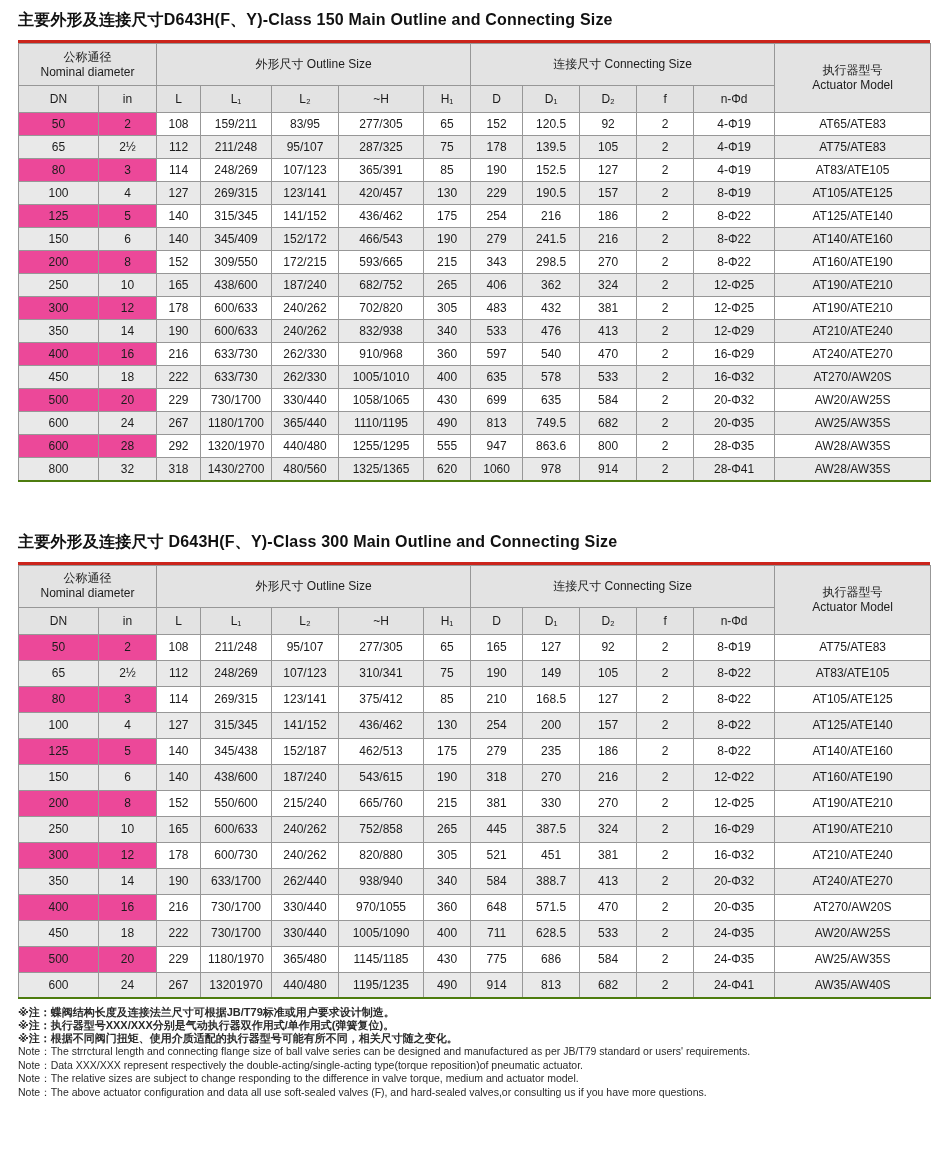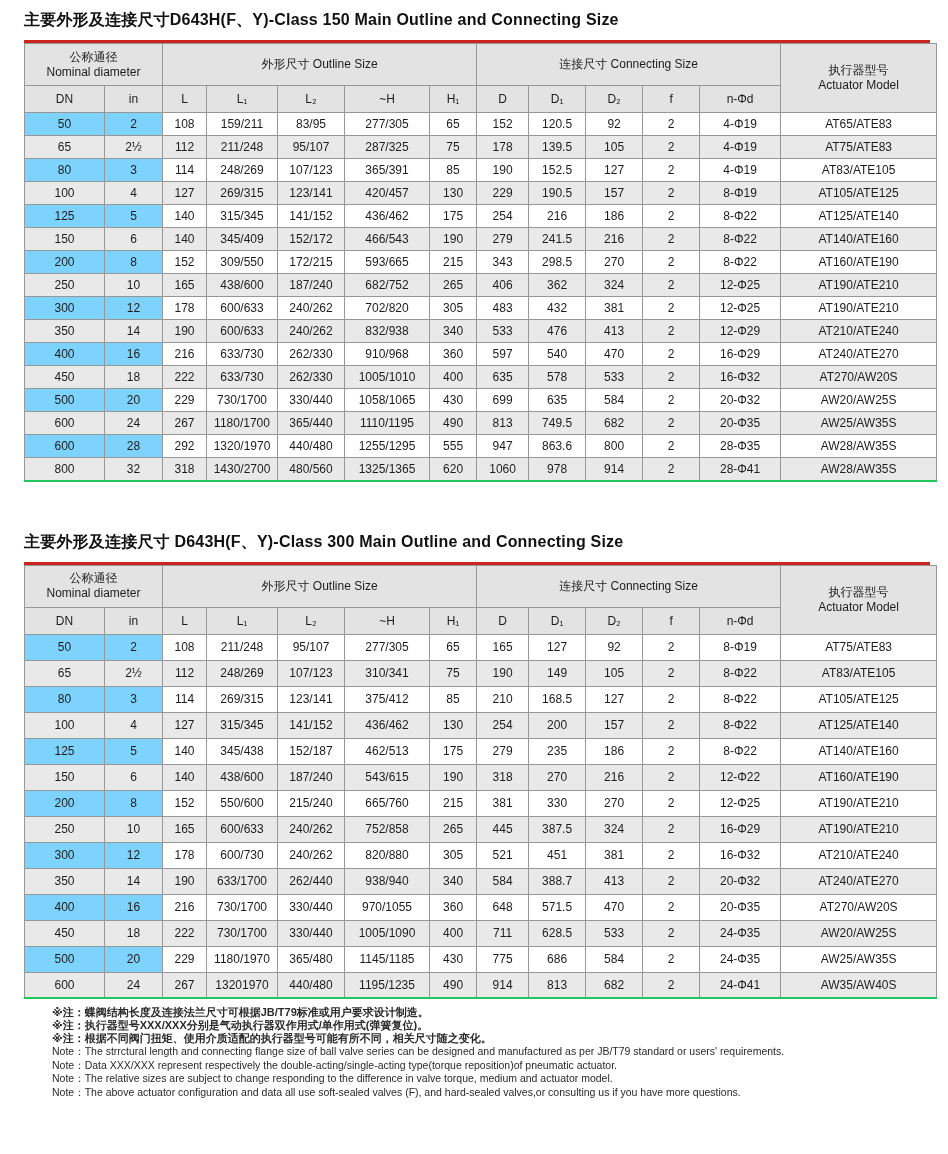--- a/index.html
+++ b/index.html
@@ -2,21 +2,21 @@
 <html><head>
 <meta charset="utf-8">
 <style>
   html, body { margin: 0; padding: 0; background: #ffffff; }
   body {
     width: 948px; height: 1154px;
     font-family: "Liberation Sans", "DejaVu Sans", sans-serif;
     color: #1c1c1c;
     -webkit-font-smoothing: antialiased;
   }
-  .page { padding: 10px 18px 0 24px; box-sizing: border-box; }
+  .page { padding: 10px 18px 0 18px; box-sizing: border-box; }
 
   .section-title {
     font-size: 16px; font-weight: bold; color: #111;
     margin: 0 0 9px 0; letter-spacing: 0.2px;
     white-space: nowrap;
   }
   .t300-title { margin-top: 50px; }
 
   .table-wrap { border-top: 3px solid #cb251c; }
 
@@ -30,27 +30,27 @@
     padding: 0 1px; overflow: hidden; white-space: nowrap;
     font-weight: normal;
   }
   thead th { background: #e3e3e3; }
   thead tr.h1 { height: 42px; }
   thead tr.h2 { height: 27px; }
   .hdr-two-line div { line-height: 15px; }
 
   tbody td { background: #ffffff; }
   tbody tr:nth-child(even) td { background: #e9e9e9; }
-  tbody td:nth-child(1), tbody td:nth-child(2) { background: #7dd3fc; }
+  tbody td:nth-child(1), tbody td:nth-child(2) { background: #ec4899; }
 
   .t150 tbody tr { height: 23px; }
   .t300 tbody tr { height: 26px; }
-  table { border-bottom: 2px solid #22c55e; }
-
-  .notes { margin-top: 7px; margin-left: 28px; }
+  table { border-bottom: 2px solid #4d7c0f; }
+
+  .notes { margin-top: 7px; }
   .note-cn {
     font-size: 11px; font-weight: bold; color: #2a2a2a;
     line-height: 13px; white-space: nowrap;
   }
   .note-en {
     font-size: 10.5px; font-weight: normal; color: #2a2a2a;
     line-height: 13.5px; white-space: nowrap;
   }
 </style>
 </head>

